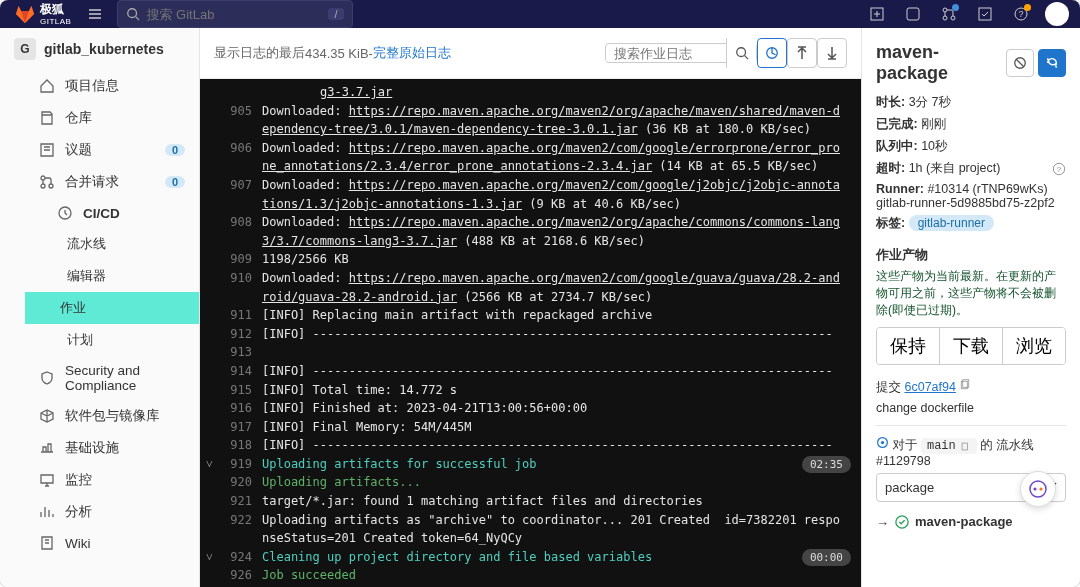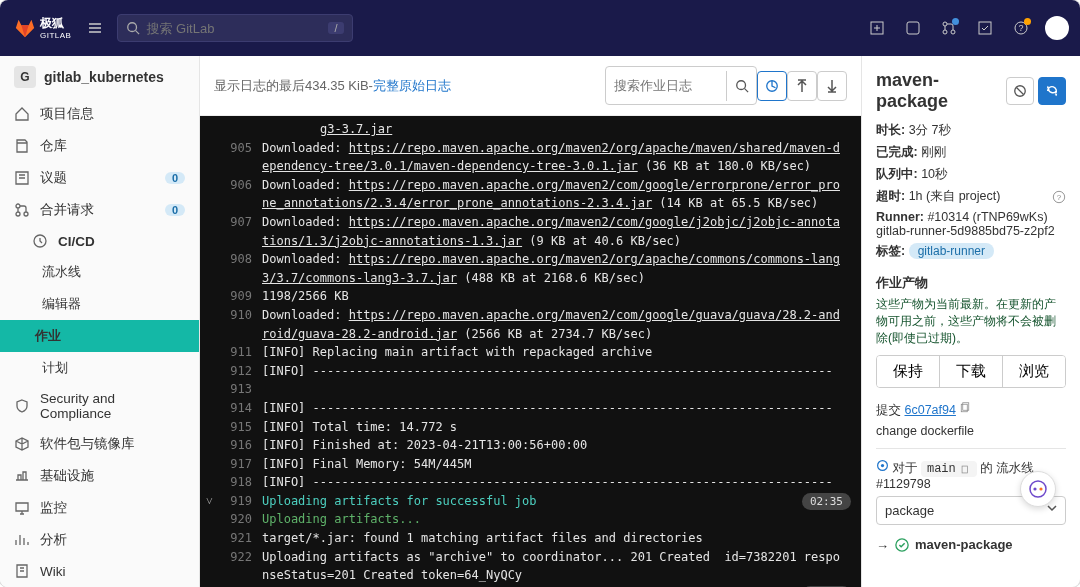--- a/index.html
+++ b/index.html
@@ -1,53 +1,53 @@
 <!DOCTYPE html>
 <html><head>
   <meta charset="utf-8">
   <style>
     * { margin: 0; padding: 0; box-sizing: border-box; }
     body { font-family: -apple-system, "Segoe UI", sans-serif; font-size: 14px; color: #333; background: #fff; overflow: hidden; }
     .root { width: 1080px; height: 587px; display: flex; flex-direction: column; border-radius: 8px; overflow: hidden; box-shadow: 0 0 0 1px #ddd; }
 
     
-    .navbar { height: 56px; background: #1a1a4a; display: flex; align-items: center; padding: 0 8px; gap: 6px; color: #fff; flex-shrink: 0; }
+    .navbar { height: 28px; background: #1a1a4a; display: flex; align-items: center; padding: 0 8px; gap: 6px; color: #fff; flex-shrink: 0; }
     .brand { display: flex; align-items: center; gap: 4px; padding: 0 6px; }
     .brand-logo { width: 22px; height: 22px; }
     .brand-text { font-size: 11px; text-align: left; line-height: 1; }
     .brand-text b { font-size: 12px; }
     .hamburger { width: 24px; height: 24px; display: flex; align-items: center; justify-content: center; cursor: pointer; }
     .search-wrap { flex: 0 0 224px; display: flex; align-items: center; background: #2d2d5a; border: 1px solid #3c3c70; border-radius: 4px; height: 28px; padding: 0 8px; gap: 6px; margin-left: 4px; }
     .search-wrap input { background: transparent; border: none; color: #ccc; outline: none; font-size: 13px; flex: 1; }
     .kbd { background: #3c3c70; padding: 0 6px; border-radius: 3px; font-size: 11px; color: #aaa; }
     .nav-spacer { flex: 1; }
     .nav-icon { width: 30px; height: 30px; display: flex; align-items: center; justify-content: center; cursor: pointer; position: relative; }
     .nav-icon .dot { width: 7px; height: 7px; background: #ffa200; border-radius: 50%; position: absolute; top: 5px; right: 5px; }
     .nav-icon .dot.blue { background: #428fdc; }
     .avatar-badge { width: 24px; height: 24px; border-radius: 50%; background: #fff; }
 
     .body-row { display: flex; flex: 1; min-height: 0; }
 
     
     .sidebar { width: 200px; border-right: 1px solid #e5e5e5; display: flex; flex-direction: column; background: #fafafa; flex-shrink: 0; }
     .sidebar-head { display: flex; align-items: center; gap: 8px; padding: 10px 14px; font-weight: 600; font-size: 14px; }
     .proj-avatar { width: 22px; height: 22px; border-radius: 4px; background: #e5e5e5; display: flex; align-items: center; justify-content: center; font-size: 12px; font-weight: 600; }
-    .side-items { flex: 1; overflow-y: auto; }
+    .side-items { flex: 1; overflow-y: auto; margin-left: 25px; }
     .side-item { display: flex; align-items: center; gap: 10px; padding: 7px 14px; font-size: 13.5px; cursor: pointer; color: #333; }
     .side-item.sub { padding-left: 42px; font-size: 13px; }
-    .side-item.sub.active { background: #14b8a6; font-weight: 700; border-left: 3px solid transparent; }
+    .side-item.sub.active { background: #5eead4; font-weight: 400; border-left: 3px solid transparent; }
     .side-item.active { font-weight: 600; padding-left: 32px; }
     .side-item .sic { width: 16px; height: 16px; display: flex; align-items: center; justify-content: center; color: #666; }
     .side-item .badge { margin-left: auto; background: #d4e9f7; color: #1b6ea8; border-radius: 10px; padding: 0 7px; font-size: 11px; font-weight: 600; }
 
     
     .main-col { flex: 1; display: flex; flex-direction: column; min-width: 0; border-right: 1px solid #e5e5e5; }
     .log-bar { display: flex; align-items: center; padding: 10px 14px; border-bottom: 1px solid #eee; font-size: 13px; color: #666; flex-shrink: 0; }
     .log-bar a { color: #1f75cb; text-decoration: none; }
-    .log-search { display: flex; align-items: center; border: 1px solid #ccc; border-radius: 4px; height: 39px; margin-left: 44px; }
+    .log-search { display: flex; align-items: center; border: 1px solid #ccc; border-radius: 4px; height: 20px; margin-left: 44px; }
     .log-search input { border: none; padding: 0 8px; font-size: 13px; outline: none; width: 120px; }
     .ibtn { border: 1px solid #ccc; background: #fff; width: 30px; height: 30px; border-radius: 4px; display: flex; align-items: center; justify-content: center; cursor: pointer; color: #555; }
     .ibtn.srch { border-radius: 0 4px 4px 0; border: none; border-left: 1px solid #ccc; }
 
     .terminal { flex: 1; background: #111; color: #e5e5e5; font-family: ui-monospace, SFMono-Regular, Menlo, Consolas, monospace; font-size: 12px; overflow-y: auto; padding: 4px 0; min-height: 0; }
     .tl { display: flex; align-items: flex-start; padding: 0 6px; line-height: 1.55; }
     .tl .ch { width: 16px; color: #aaa; cursor: pointer; }
     .tl .ln { width: 30px; text-align: right; color: #777; flex-shrink: 0; margin-right: 10px; }
     .tl .tx { flex: 1; white-space: pre-wrap; word-break: break-all; padding-right: 8px; }
     .tl .tx a { color: #e5e5e5; text-decoration: underline; }
@@ -63,21 +63,21 @@
     .rp-btn { width: 28px; height: 28px; border: 1px solid #ccc; border-radius: 4px; display: flex; align-items: center; justify-content: center; background: #fff; cursor: pointer; }
     .rp-btn.retry { background: #1f75cb; border-color: #1f75cb; color: #fff; }
     .meta-row { margin: 5px 0; font-size: 12.5px; }
     .meta-row b { font-weight: 600; }
     .meta-row.hint { display: flex; justify-content: space-between; align-items: center; }
     .tag-chip { display: inline-block; background: #d4e9f7; color: #1b6ea8; border-radius: 10px; padding: 1px 9px; font-size: 12px; }
     .rp-sec { margin-top: 14px; }
     .rp-sec h4 { font-size: 13px; font-weight: 600; margin-bottom: 4px; }
     .rp-sec p { font-size: 12px; color: #14532d; margin-bottom: 8px; }
     .btn-row { display: flex; border: 1px solid #ccc; border-radius: 4px; overflow: hidden; }
-    .btn-row button { flex: 1; background: #fff; border: none; padding: 6px 0; font-size: 15px; cursor: pointer; }
+    .btn-row button { flex: 1; background: #fff; border: none; padding: 6px 0; font-size: 18px; cursor: pointer; }
     .btn-row button + button { border-left: 1px solid #ccc; }
     .commit-link { color: #1f75cb; }
     .pill { display: inline-flex; align-items: center; border: 1px solid #ccc; border-radius: 4px; padding: 2px 8px; font-size: 12px; gap: 4px; }
     .pill.branch { background: #f4f4f4; font-family: Liberation Mono, monospace; border: none; padding: 1px 6px; }
     .stage-select { width: 100%; border: 1px solid #ccc; border-radius: 4px; padding: 6px 8px; font-size: 13px; background: #fff; display: flex; justify-content: space-between; align-items: flex-start; cursor: pointer; margin-top: 0; }
     .job-link { margin-top: 12px; display: flex; align-items: center; gap: 6px; font-size: 13px; font-weight: 600; }
     .sep-line { border: none; border-top: 1px solid #e5e5e5; margin: 10px 0; }
     .fab { position: absolute; right: 24px; bottom: 80px; width: 36px; height: 36px; border-radius: 50%; background: #fff; border: 1px solid #ddd; box-shadow: 0 2px 6px rgba(0,0,0,0.15); display: flex; align-items: center; justify-content: center; }
   </style>
 </head>

